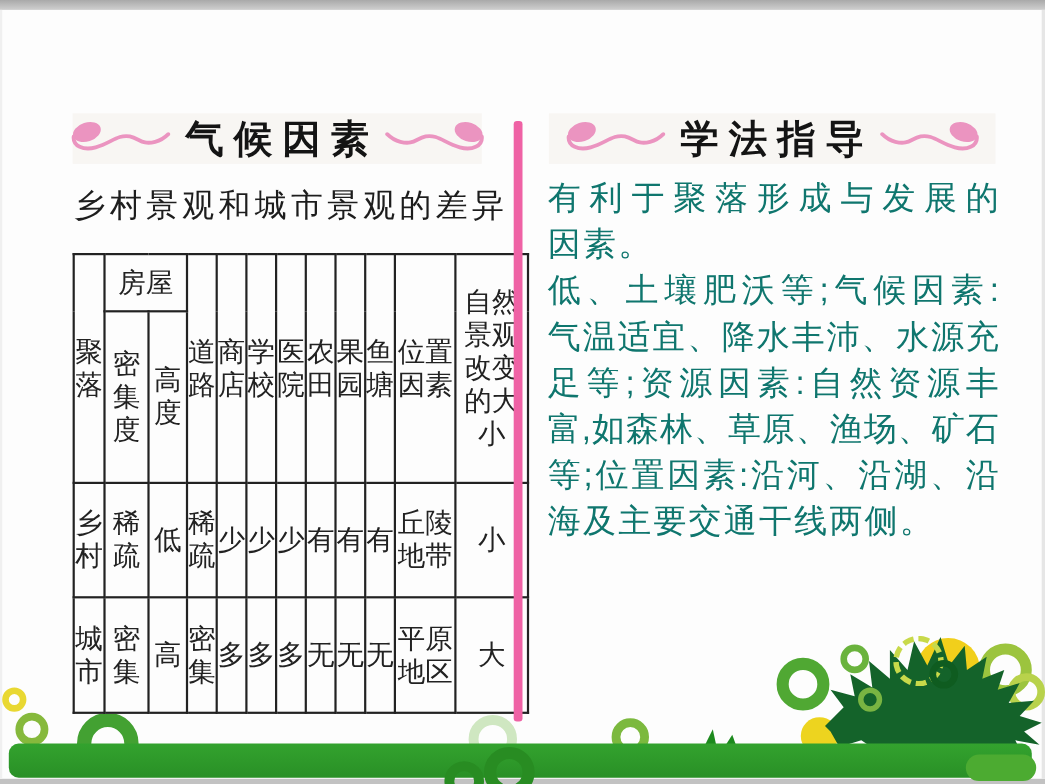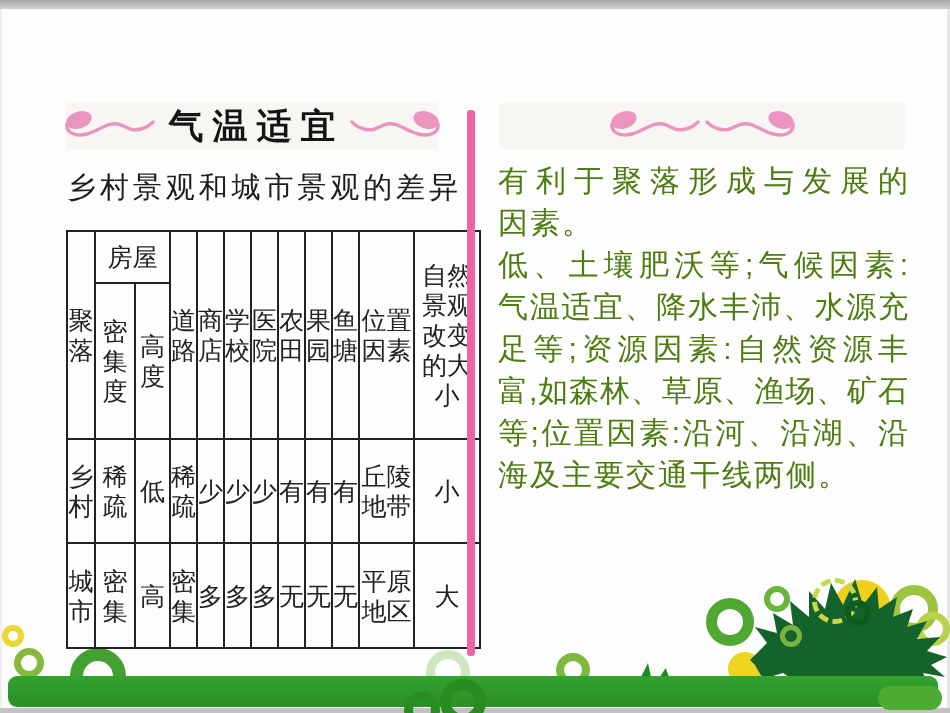--- a/index.html
+++ b/index.html
@@ -39,21 +39,21 @@
     padding:0; font-size:25px; color:#222; line-height:30px; word-break:break-all;
   }
   .rA { height:52px; }  .rB { height:156px; }  .rC { height:104px;padding-left:36px; }  .rD { height:105px;border-radius:22px; }
   .lh-big { line-height:62px;margin-top:28px; }
   .lh-md  { line-height:40px; }
 
   
   .divider { position:absolute; left:467px; top:110px; width:8px; height:546px; background:#ef62a5; border-radius:3px; z-index:3; }
 
   
-  .rtext { position:absolute; left:498px; top:160px; width:410px; font-size:30px; color:#4d7c0f; z-index:3; }
+  .rtext { position:absolute; left:498px; top:160px; width:410px; font-size:30px; color:#0f766e; z-index:3; }
   .rline { height:42px; line-height:42px; text-align:justify; text-align-last:justify; white-space:nowrap; }
   .rline.short { text-align-last:left; letter-spacing:2px; }
 
   
   .gbar { position:absolute; left:8px; top:676px; width:930px; height:31px;
           background:linear-gradient(180deg,#33a22e,#299026); border-radius:9px; z-index:5; }
   .ring { position:absolute; border-radius:50%; box-sizing:border-box; }
   .r1  { left:2px;   top:625px; width:22px; height:22px; border:6px solid #e9d832; z-index:1; }
   .r2  { left:14px;  top:648px; width:30px; height:30px; border:7px solid #86b93c; z-index:1; }
   .r3  { left:70px;  top:648px; width:56px; height:56px; border:13px solid #43a132; z-index:1; }
@@ -86,32 +86,33 @@
   <div class="strip-top"></div>
   <div class="strip-bottom"></div>
   <div class="strip-right"></div>
   <div class="strip-left"></div>
 
   <div class="band band-left">
     <svg class="flourish" width="92" height="36" viewBox="0 0 92 36">
       <ellipse cx="16" cy="12" rx="13" ry="8.5" transform="rotate(-18 16 12)" fill="#eb94c0"></ellipse>
       <path d="M4 16 C3 25 13 29 24 26 C38 22 44 14 55 16 C64 18 66 24 78 21 C84 19.5 88 16 90 14" stroke="#eb94c0" stroke-width="3.5" fill="none" stroke-linecap="round"></path>
     </svg>
-    <span class="band-title">气温适宜</span>
+    <span class="band-title">气候因素</span>
     <svg class="flourish mirror" width="92" height="36" viewBox="0 0 92 36">
       <ellipse cx="16" cy="12" rx="13" ry="8.5" transform="rotate(-18 16 12)" fill="#eb94c0"></ellipse>
       <path d="M4 16 C3 25 13 29 24 26 C38 22 44 14 55 16 C64 18 66 24 78 21 C84 19.5 88 16 90 14" stroke="#eb94c0" stroke-width="3.5" fill="none" stroke-linecap="round"></path>
     </svg>
   </div>
 
   <div class="band band-right">
     <svg class="flourish" width="92" height="36" viewBox="0 0 92 36">
       <ellipse cx="16" cy="12" rx="13" ry="8.5" transform="rotate(-18 16 12)" fill="#eb94c0"></ellipse>
       <path d="M4 16 C3 25 13 29 24 26 C38 22 44 14 55 16 C64 18 66 24 78 21 C84 19.5 88 16 90 14" stroke="#eb94c0" stroke-width="3.5" fill="none" stroke-linecap="round"></path>
     </svg>
+    <span class="band-title">学法指导</span>
     <svg class="flourish mirror" width="92" height="36" viewBox="0 0 92 36">
       <ellipse cx="16" cy="12" rx="13" ry="8.5" transform="rotate(-18 16 12)" fill="#eb94c0"></ellipse>
       <path d="M4 16 C3 25 13 29 24 26 C38 22 44 14 55 16 C64 18 66 24 78 21 C84 19.5 88 16 90 14" stroke="#eb94c0" stroke-width="3.5" fill="none" stroke-linecap="round"></path>
     </svg>
   </div>
 
   <div class="subtitle">乡村景观和城市景观的差异</div>
 
   <table class="ctable">
     <colgroup>

